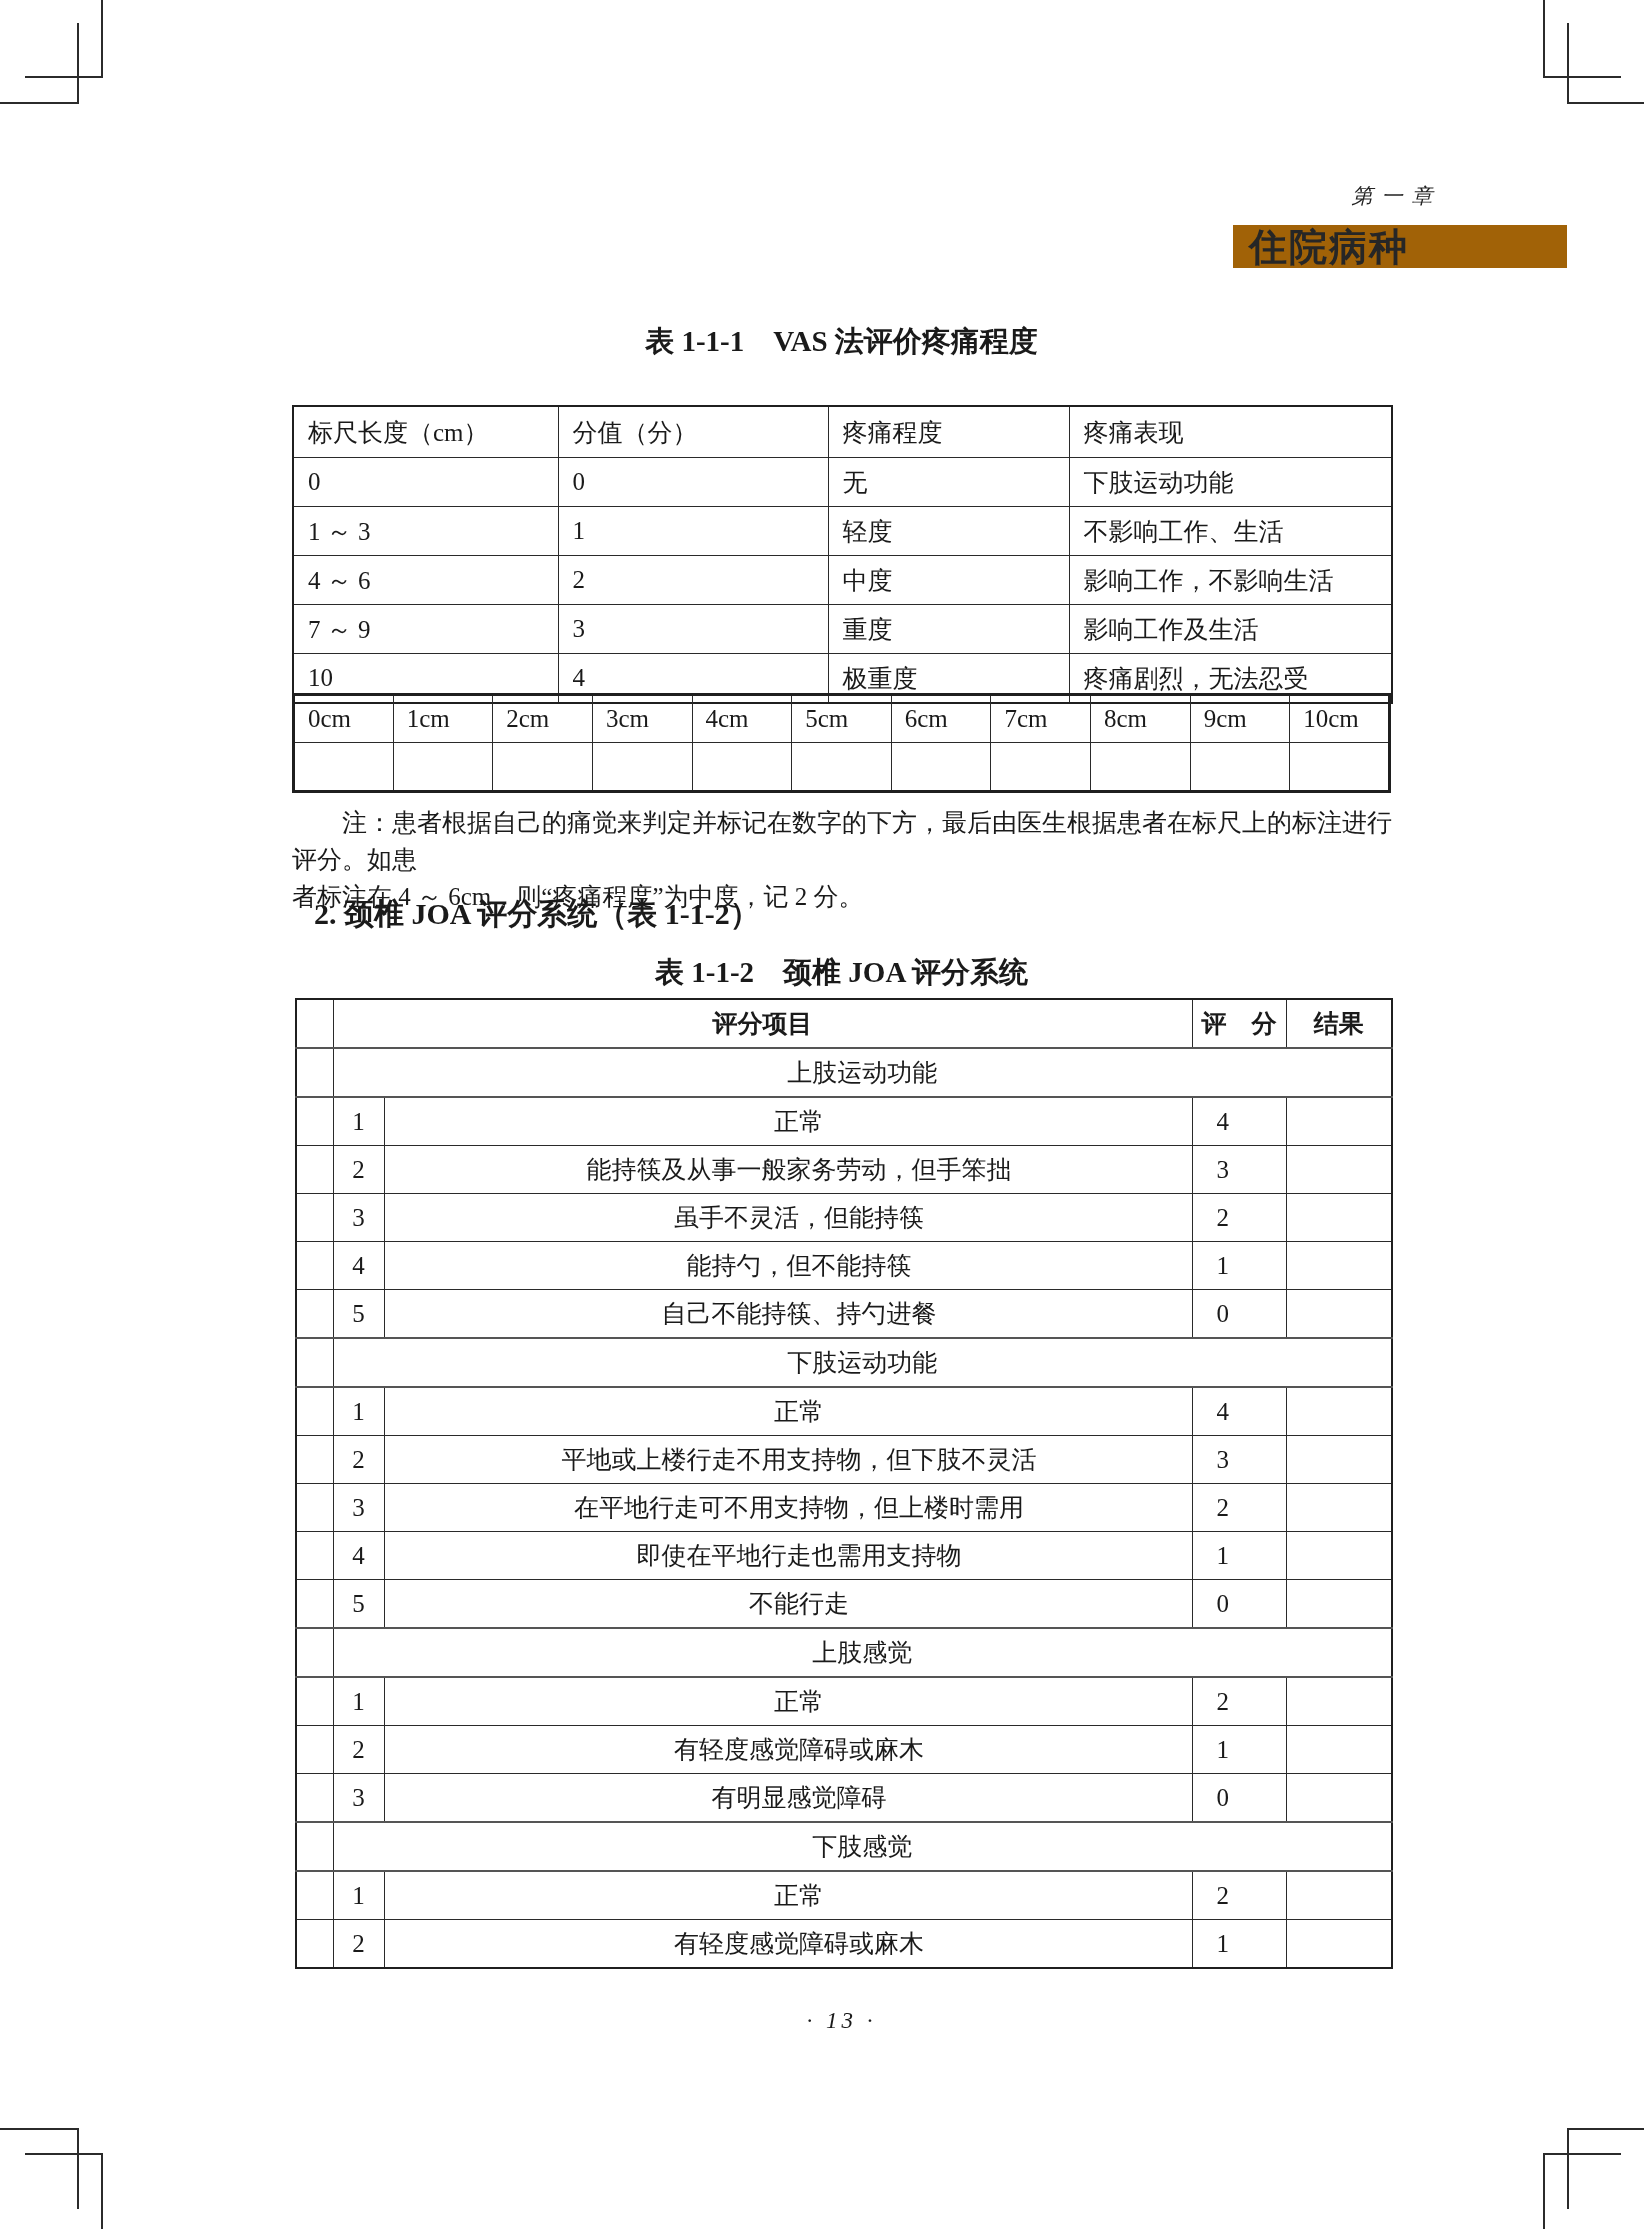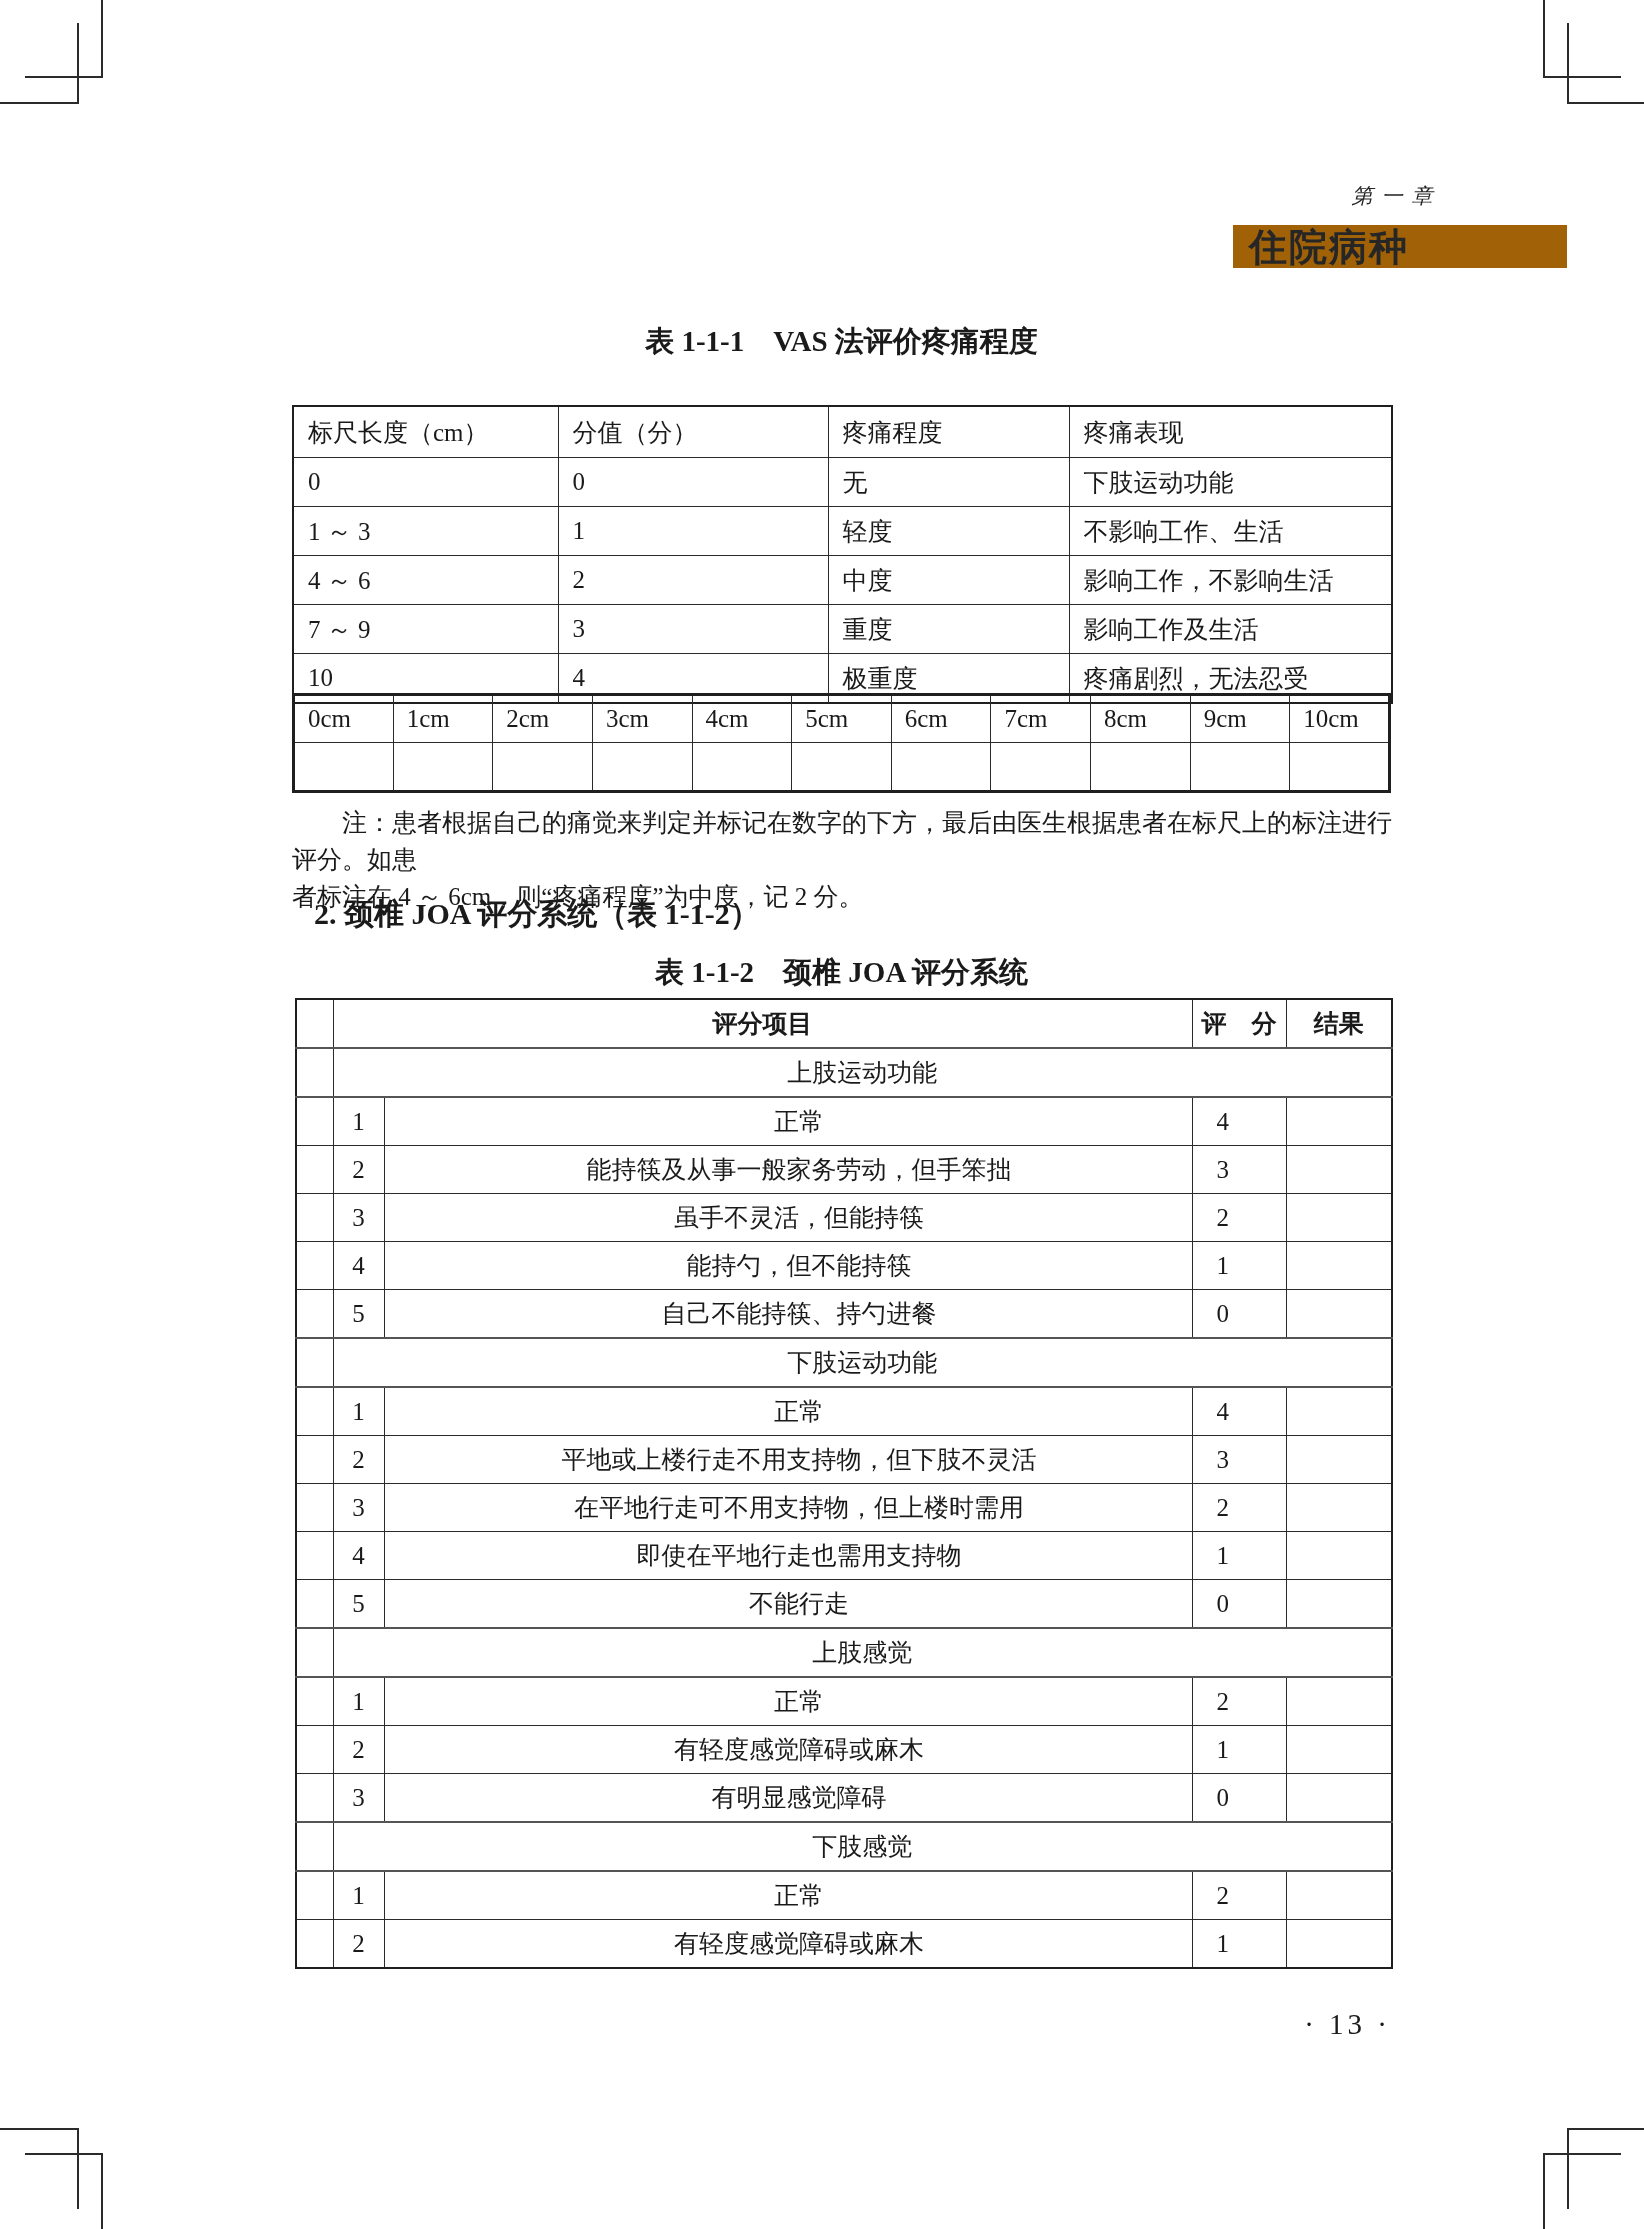--- a/index.html
+++ b/index.html
@@ -58,21 +58,21 @@
   .joa td.blank{padding:0;}
   .joa td.num{text-align:center;padding:0;}
   .joa td.item{text-align:center;padding:0 0 0 22px;}
   .joa td.score{text-align:left;padding:0 0 0 24px;}
   .joa td.result{padding:0;}
   .joa tr.hd td{font-weight:bold;text-align:center;padding:0;margin-left:45px;}
   .joa tr.hd{border-bottom:2px solid #555;}
   .joa tr.sec{border-top:2px solid #555;border-bottom:2px solid #555;}
   .joa tr.sec td.sec-label{text-align:center;padding:0;}
 
-  .page-num{left:292px;top:2008px;width:1099px;text-align:right;font-size:29px;letter-spacing:4px;}
+  .page-num{left:292px;top:2008px;width:1099px;text-align:center;font-size:23px;letter-spacing:4px;font-style:italic;}
 </style>
 </head>
 <body>
 
 <div id="page">
 
   <div class="cmark tl-a"></div>
   <div class="cmark tl-b"></div>
   <div class="cmark tr-a"></div>
   <div class="cmark tr-b"></div>

